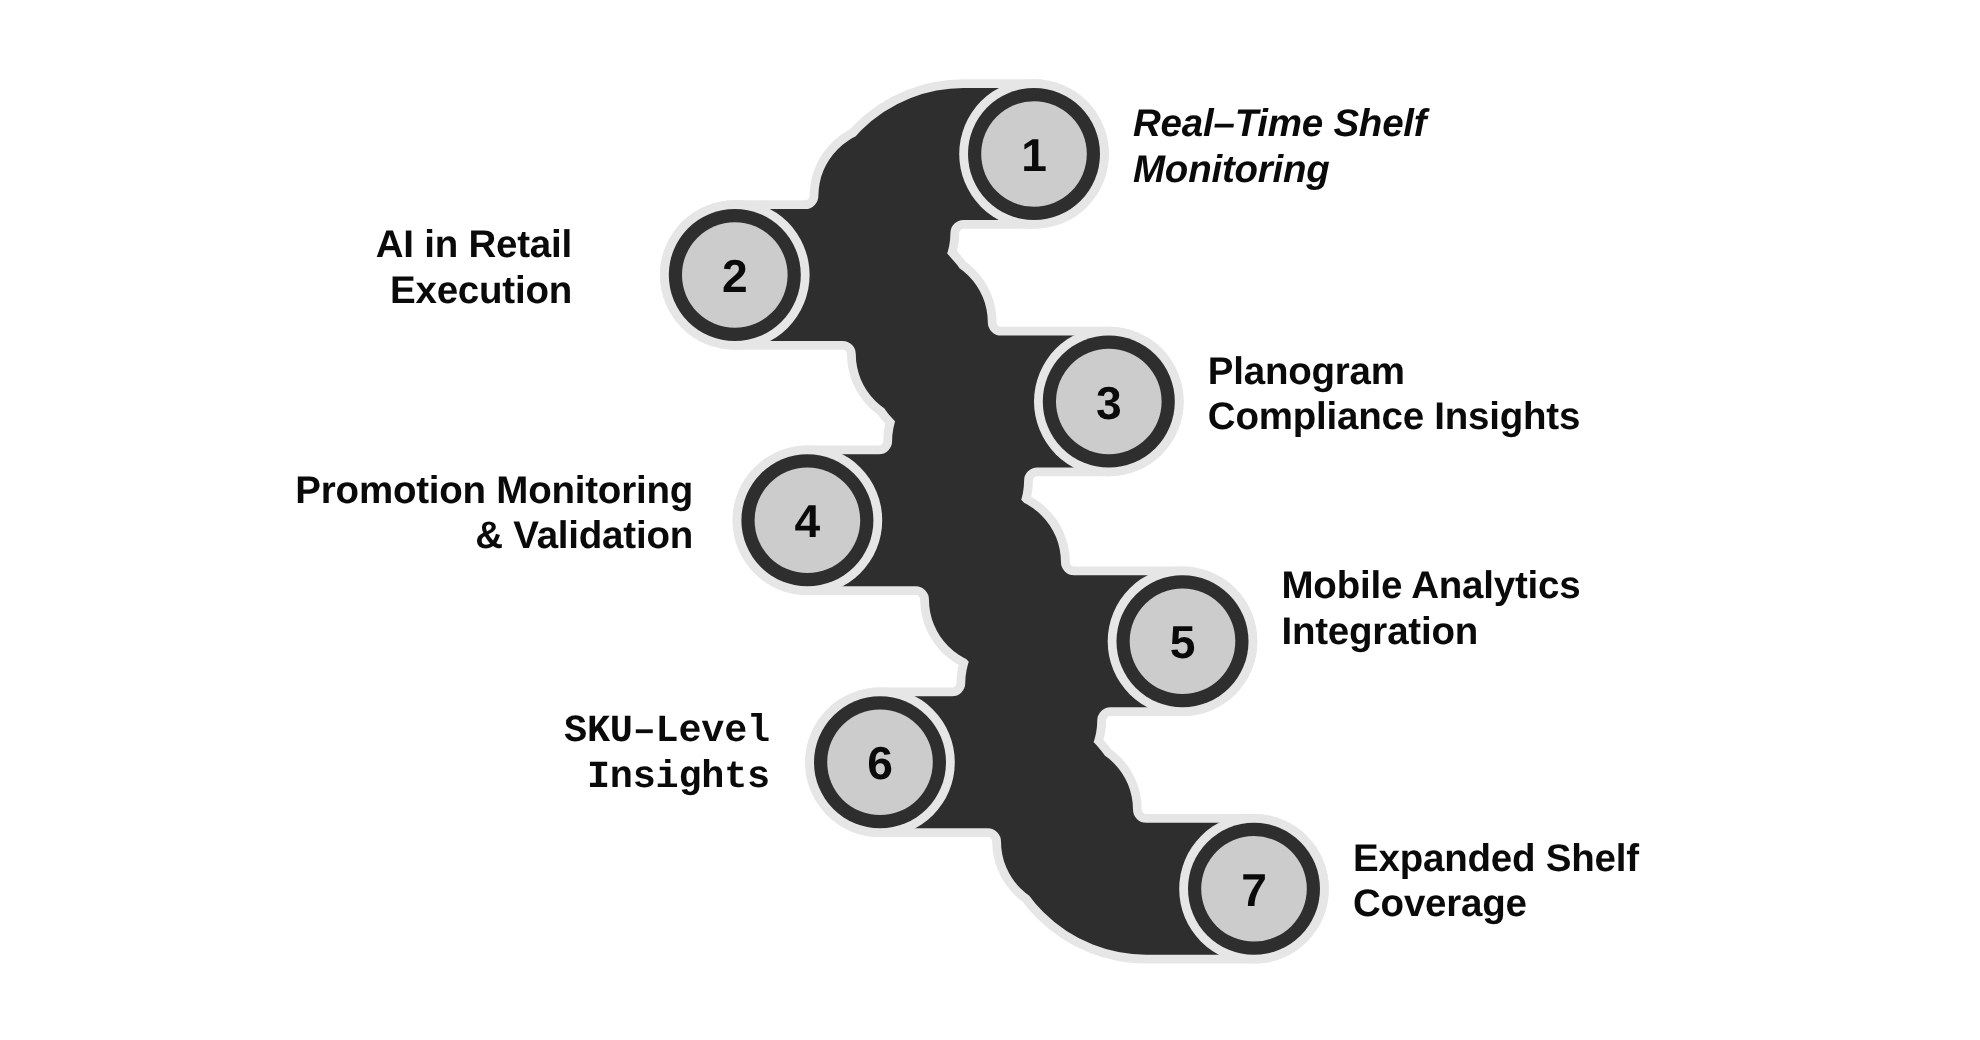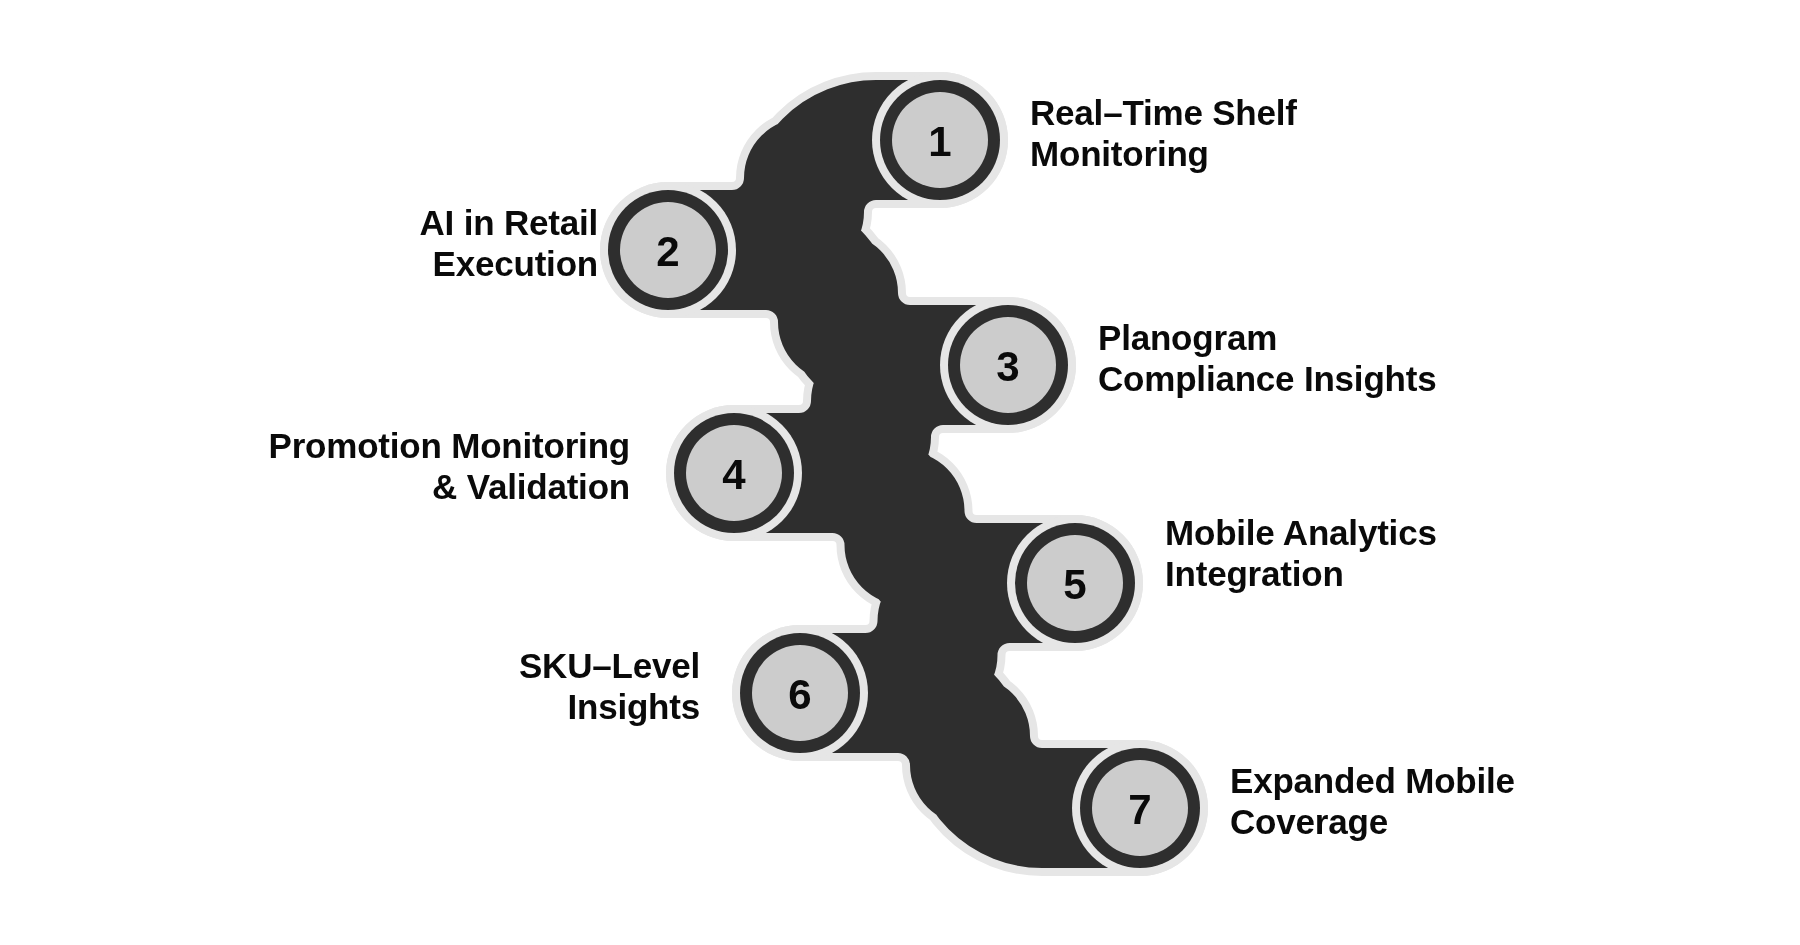--- a/index.html
+++ b/index.html
@@ -130,29 +130,29 @@
         <g>
           <circle cx="1140" cy="808" r="68" fill="#e6e6e6"></circle>
           <circle cx="1140" cy="808" r="60" fill="#2e2e2e"></circle>
           <circle cx="1140" cy="808" r="48" fill="#cccccc"></circle>
           <text x="1140" y="809" class="node-number">7</text>
         </g>
       </g>
   </svg>
 
   <div id="labels-layer">
-      <div class="step-label right" style="top: 92px; left: 1030px;">Real–Time Shelf
+      <div class="step-label right" style="top: 92px; left: 1030px; font-style: italic;">Real–Time Shelf
 Monitoring</div>
-      <div class="step-label left" style="top: 202px; right: 1202px;">AI in Retail
+      <div class="step-label left" style="top: 202px; right: 1280px;">AI in Retail
 Execution</div>
       <div class="step-label right" style="top: 317px; left: 1098px;">Planogram
 Compliance Insights</div>
       <div class="step-label left" style="top: 425px; right: 1170px;">Promotion Monitoring
 &amp; Validation</div>
       <div class="step-label right" style="top: 512px; left: 1165px;">Mobile Analytics
 Integration</div>
-      <div class="step-label left" style="top: 645px; right: 1100px;">SKU–Level
+      <div class="step-label left" style="top: 645px; right: 1100px; font-family: Liberation Mono, monospace;">SKU–Level
 Insights</div>
-      <div class="step-label right" style="top: 760px; left: 1230px;">Expanded Mobile
+      <div class="step-label right" style="top: 760px; left: 1230px;">Expanded Shelf
 Coverage</div>
     </div>
 
 </div>
 
 </body></html>

